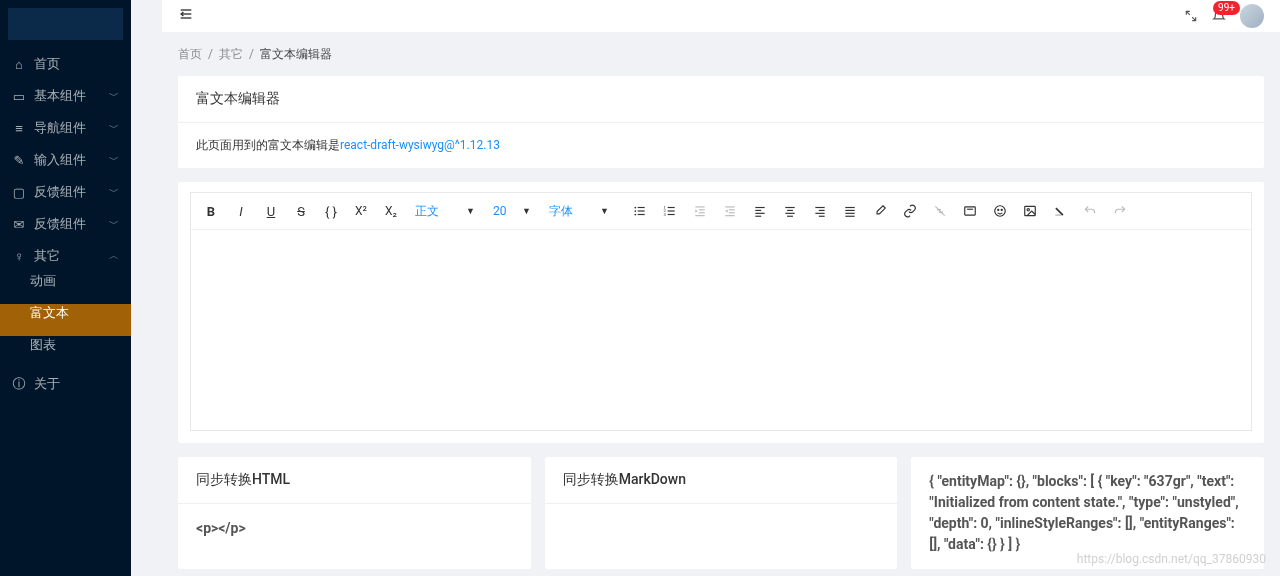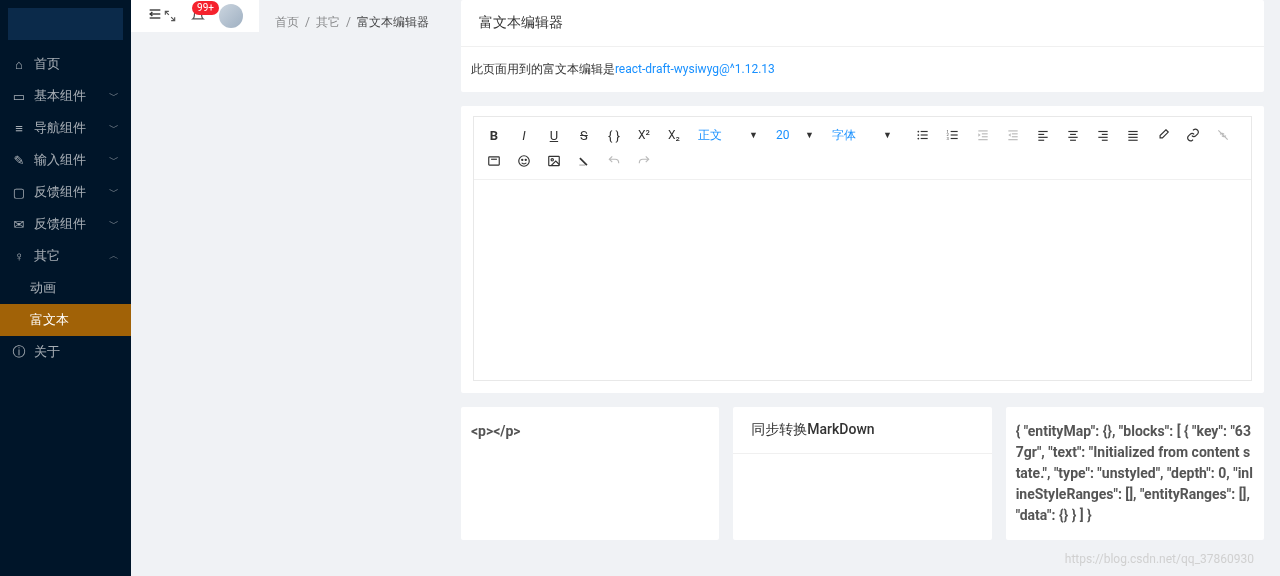--- a/index.html
+++ b/index.html
@@ -8,65 +8,65 @@
 
 
 .sidebar { width: 131px; background: #001529; color: rgba(255,255,255,0.65); display: flex; flex-direction: column; flex-shrink: 0; }
 .logo { height: 32px; margin: 8px; background: #0b2a4a; }
 .menu { flex: 1; overflow-y: auto; }
 .menu-item, .submenu-title { display: flex; align-items: center; padding: 0 12px; height: 32px; cursor: pointer; font-size: 13px; }
 .submenu-title { justify-content: space-between; }
 .submenu-title .left { display: flex; align-items: center; gap: 8px; }
 .menu-item .mi-icon { margin-right: 8px; display:inline-flex; width:14px; justify-content:center; }
 .submenu-title .mi-icon { display:inline-flex; width:14px; justify-content:center; }
-.submenu-item { padding-left: 30px; height: 32px; display:flex; align-items:center; cursor:pointer; }
+.submenu-item { padding-left: 30px; height: 32px; display:flex; align-items:flex-start; cursor:pointer; }
 .submenu-item.active { background: #a16207; color: #fff; }
 .chev { font-size: 10px; color: rgba(255,255,255,0.5); }
 
 
-.main { flex: 1; display: flex; min-width: 0; }
+.main { flex: 1; display: flex; flex-direction: column; min-width: 0; margin-left: 31px; }
 .header { height: 32px; background: #fff; display: flex; align-items: center; justify-content: space-between; padding: 0 16px; }
 .header-left { display:flex; align-items:center; }
 .trigger { font-size: 16px; cursor:pointer; color:#333; }
 .header-right { display:flex; align-items:center; gap: 14px; }
 .hicon { cursor:pointer; display:inline-flex; align-items:center; color:#555; }
 .badge-wrap { position:relative; display:inline-flex; }
 .badge { position:absolute; top:-8px; right:-14px; background:#f5222d; color:#fff; border-radius:9px; font-size:10px; padding:0 5px; line-height:14px; height:14px; }
 .avatar { width:24px; height:24px; border-radius:50%; background: linear-gradient(135deg,#cbd5df,#9fb0c2); }
 
 
 .breadcrumb { height: 44px; display:flex; align-items:center; padding: 0 16px; color: rgba(0,0,0,0.45); font-size:12px; background:#f0f2f5; }
 .breadcrumb .sep { margin: 0 6px; }
 .breadcrumb .last { color: rgba(0,0,0,0.75); }
 
 
 .content { padding: 0 16px 16px; flex:1; overflow:auto; }
 .card { background:#fff; border-radius:2px; margin-bottom: 14px; }
 .card-head { padding: 14px 18px; border-bottom: 1px solid #f0f0f0; font-size:14px; font-weight:500; }
-.card-body { padding: 14px 10px; font-size:12px; color:#333; }
+.card-body { padding: 14px 18px; font-size:12px; color:#333; }
 .link { color:#1890ff; }
 
 
 .editor { border:1px solid #e8e8e8; }
 .toolbar { display:flex; align-items:center; flex-wrap:wrap; gap:2px; padding: 6px 6px; border-bottom:1px solid #f0f0f0; }
 .tbtn { width:28px; height:24px; display:inline-flex; align-items:center; justify-content:center; cursor:pointer; border-radius:2px; color:#333; font-size:13px; }
 .tbtn.disabled { color:#bbb; cursor:not-allowed; }
 .tsel { height:24px; display:inline-flex; align-items:center; gap:12px; padding:0 8px; cursor:pointer; color:#1890ff; min-width:54px; justify-content:space-between; }
 .tsel .caret { color:#333; font-size:9px; }
 .tsel.wide { min-width: 76px; }
 .tsep { width:1px; height:18px; background:transparent; margin:0 2px; }
 .editor-area { min-height: 200px; padding: 10px; }
 .tbtn svg { width:14px; height:14px; }
 .sup { font-size:12px; }
 
 
 .row3 { display:flex; gap: 14px; }
 .row3 .card { flex:1; margin-bottom:0; }
 .row3 .card-body { font-size:14px; color:#555; word-break: break-all; line-height:1.5;font-weight:bold; }
-.watermark { position:fixed; bottom:10px; right:26px; color:#d0d0d0; font-size:12px; pointer-events:none; }
+.watermark { position:fixed; bottom:10px; right:14px; color:#d0d0d0; font-size:12px; pointer-events:none; }
 </style>
 </head>
 <body>
 
 <div class="layout">
   <aside class="sidebar">
     <div class="logo"></div>
     <nav class="menu">
 
       <div class="menu-item">
@@ -119,20 +119,23 @@
             <span class="mi-icon">♀</span>
         <span>其它</span>
           </span>
         <span class="chev">︿</span>
       </div>
       <div class="submenu-item">
           <span>动画</span>
         </div>
       <div class="submenu-item active">
           <span>富文本</span>
+        </div>
+      <div class="submenu-item">
+          <span>图表</span>
         </div>
 
       <div class="menu-item">
         <span class="mi-icon">ⓘ</span>
         <span>关于</span>
       </div>
     </nav>
   </aside>
 
   <div class="main">
@@ -343,20 +346,21 @@
                 </span>
             </div>
             <div class="editor-area" contenteditable="true" style=""></div>
           </div>
         </div>
         <div style="height:12px"></div>
       </div>
 
       <div class="row3">
         <div class="card">
+          <div class="card-head">同步转换HTML</div>
           <div class="card-body">&lt;p&gt;&lt;/p&gt;</div>
         </div>
         <div class="card">
           <div class="card-head">同步转换MarkDown</div>
           <div class="card-body"></div>
         </div>
         <div class="card">
           <div class="card-body">{ "entityMap": {}, "blocks": [ { "key": "637gr", "text": "Initialized from content state.", "type": "unstyled", "depth": 0, "inlineStyleRanges": [], "entityRanges": [], "data": {} } ] }</div>
         </div>
       </div>

